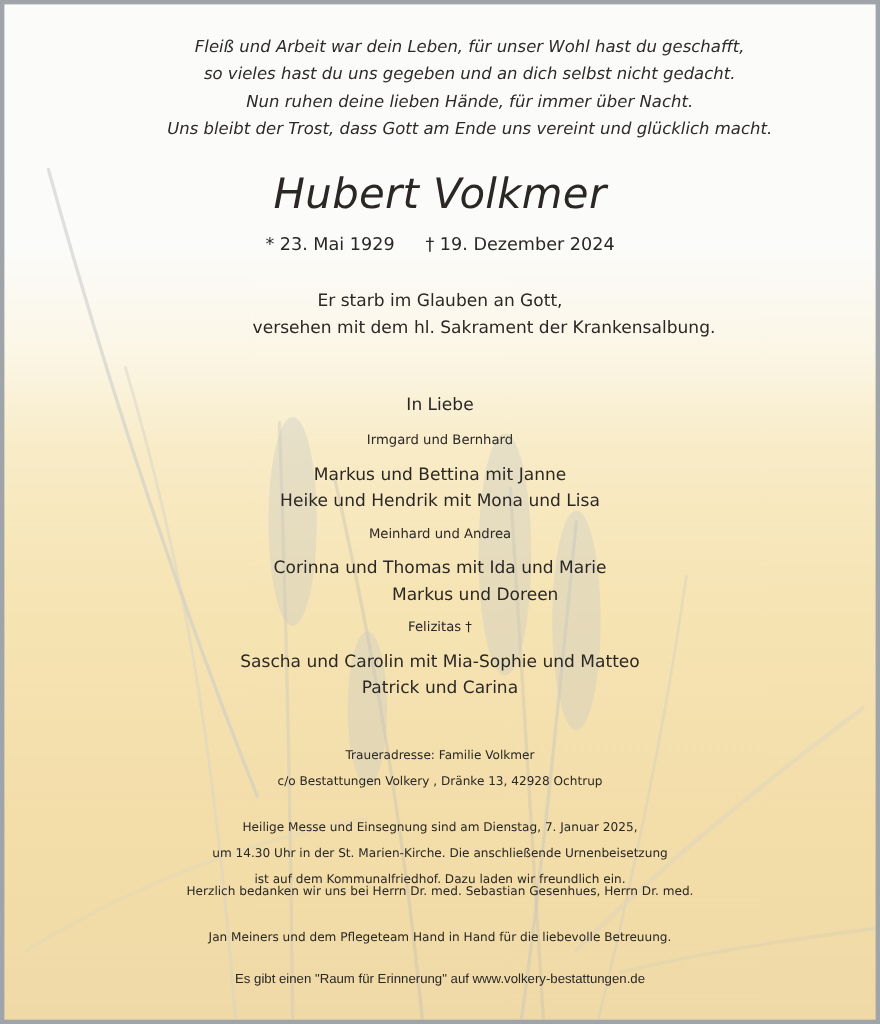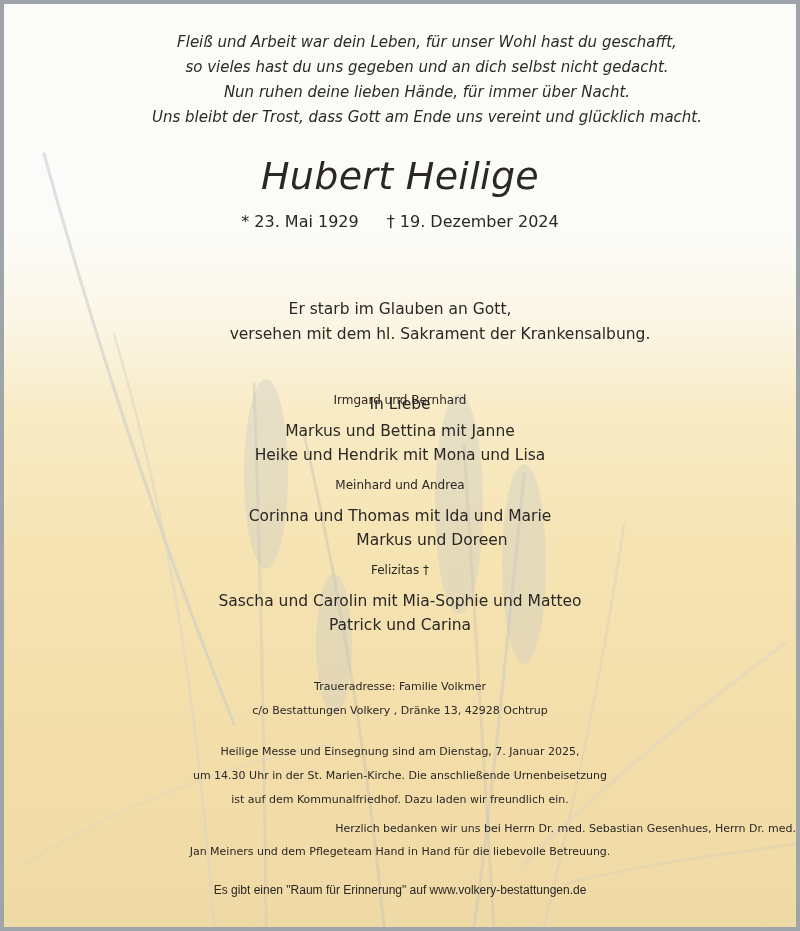--- a/index.html
+++ b/index.html
@@ -73,21 +73,20 @@
     }
     .dates {
       font-size: 16px;
       color: #2a2724;
     }
     .dates span { display: inline-block; }
     .dates .gap { width: 28px; }
     .body16 {
       font-size: 15.5px;
       color: #2a2724;
-      margin-top: 36px;
     }
     .family-head {
       font-size: 12px;
       color: #2a2724;
     }
     .family-sub {
       font-size: 15.5px;
       color: #2a2724;
     }
     .notice {
@@ -128,21 +127,21 @@
 
   <div class="content">
 
     <div>
       <div class="line poem" style="top:29px;">Fleiß und Arbeit war dein Leben, für unser Wohl hast du geschafft,</div>
       <div class="line poem" style="top:54px;">so vieles hast du uns gegeben und an dich selbst nicht gedacht.</div>
       <div class="line poem" style="top:79px;">Nun ruhen deine lieben Hände, für immer über Nacht.</div>
       <div class="line poem" style="top:104px;">Uns bleibt der Trost, dass Gott am Ende uns vereint und glücklich macht.</div>
     </div>
 
-    <div class="line name" style="top:150px;">Hubert Heilige</div>
+    <div class="line name" style="top:150px;">Hubert Volkmer</div>
 
     <div class="line dates" style="top:208px;">
       <span>* 23. Mai 1929</span><span class="gap"></span><span>† 19. Dezember 2024</span>
     </div>
 
     <div>
       <div class="line body16" style="top:260px;">Er starb im Glauben an Gott,</div>
       <div class="line body16" style="top:285px;padding-left:40px;">versehen mit dem hl. Sakrament der Krankensalbung.</div>
     </div>
 
@@ -173,20 +172,20 @@
       <div class="line notice" style="top:700px;">c/o Bestattungen Volkery , Dränke 13, 42928 Ochtrup</div>
     </div>
 
     <div>
       <div class="line notice" style="top:741px;">Heilige Messe und Einsegnung sind am Dienstag, 7. Januar 2025,</div>
       <div class="line notice" style="top:765px;">um 14.30 Uhr in der St. Marien-Kirche. Die anschließende Urnenbeisetzung</div>
       <div class="line notice" style="top:789px;">ist auf dem Kommunalfriedhof. Dazu laden wir freundlich ein.</div>
     </div>
 
     <div>
-      <div class="line notice" style="top:818px;text-align:right;">Herzlich bedanken wir uns bei Herrn Dr. med. Sebastian Gesenhues, Herrn Dr. med.</div>
+      <div class="line notice" style="top:800px;">Herzlich bedanken wir uns bei Herrn Dr. med. Sebastian Gesenhues, Herrn Dr. med.</div>
       <div class="line notice" style="top:841px;">Jan Meiners und dem Pflegeteam Hand in Hand für die liebevolle Betreuung.</div>
     </div>
 
     <div class="line footer-note" style="top:879px;">Es gibt einen "Raum für Erinnerung" auf www.volkery-bestattungen.de</div>
 
   </div>
 </div>
 
 </body></html>

